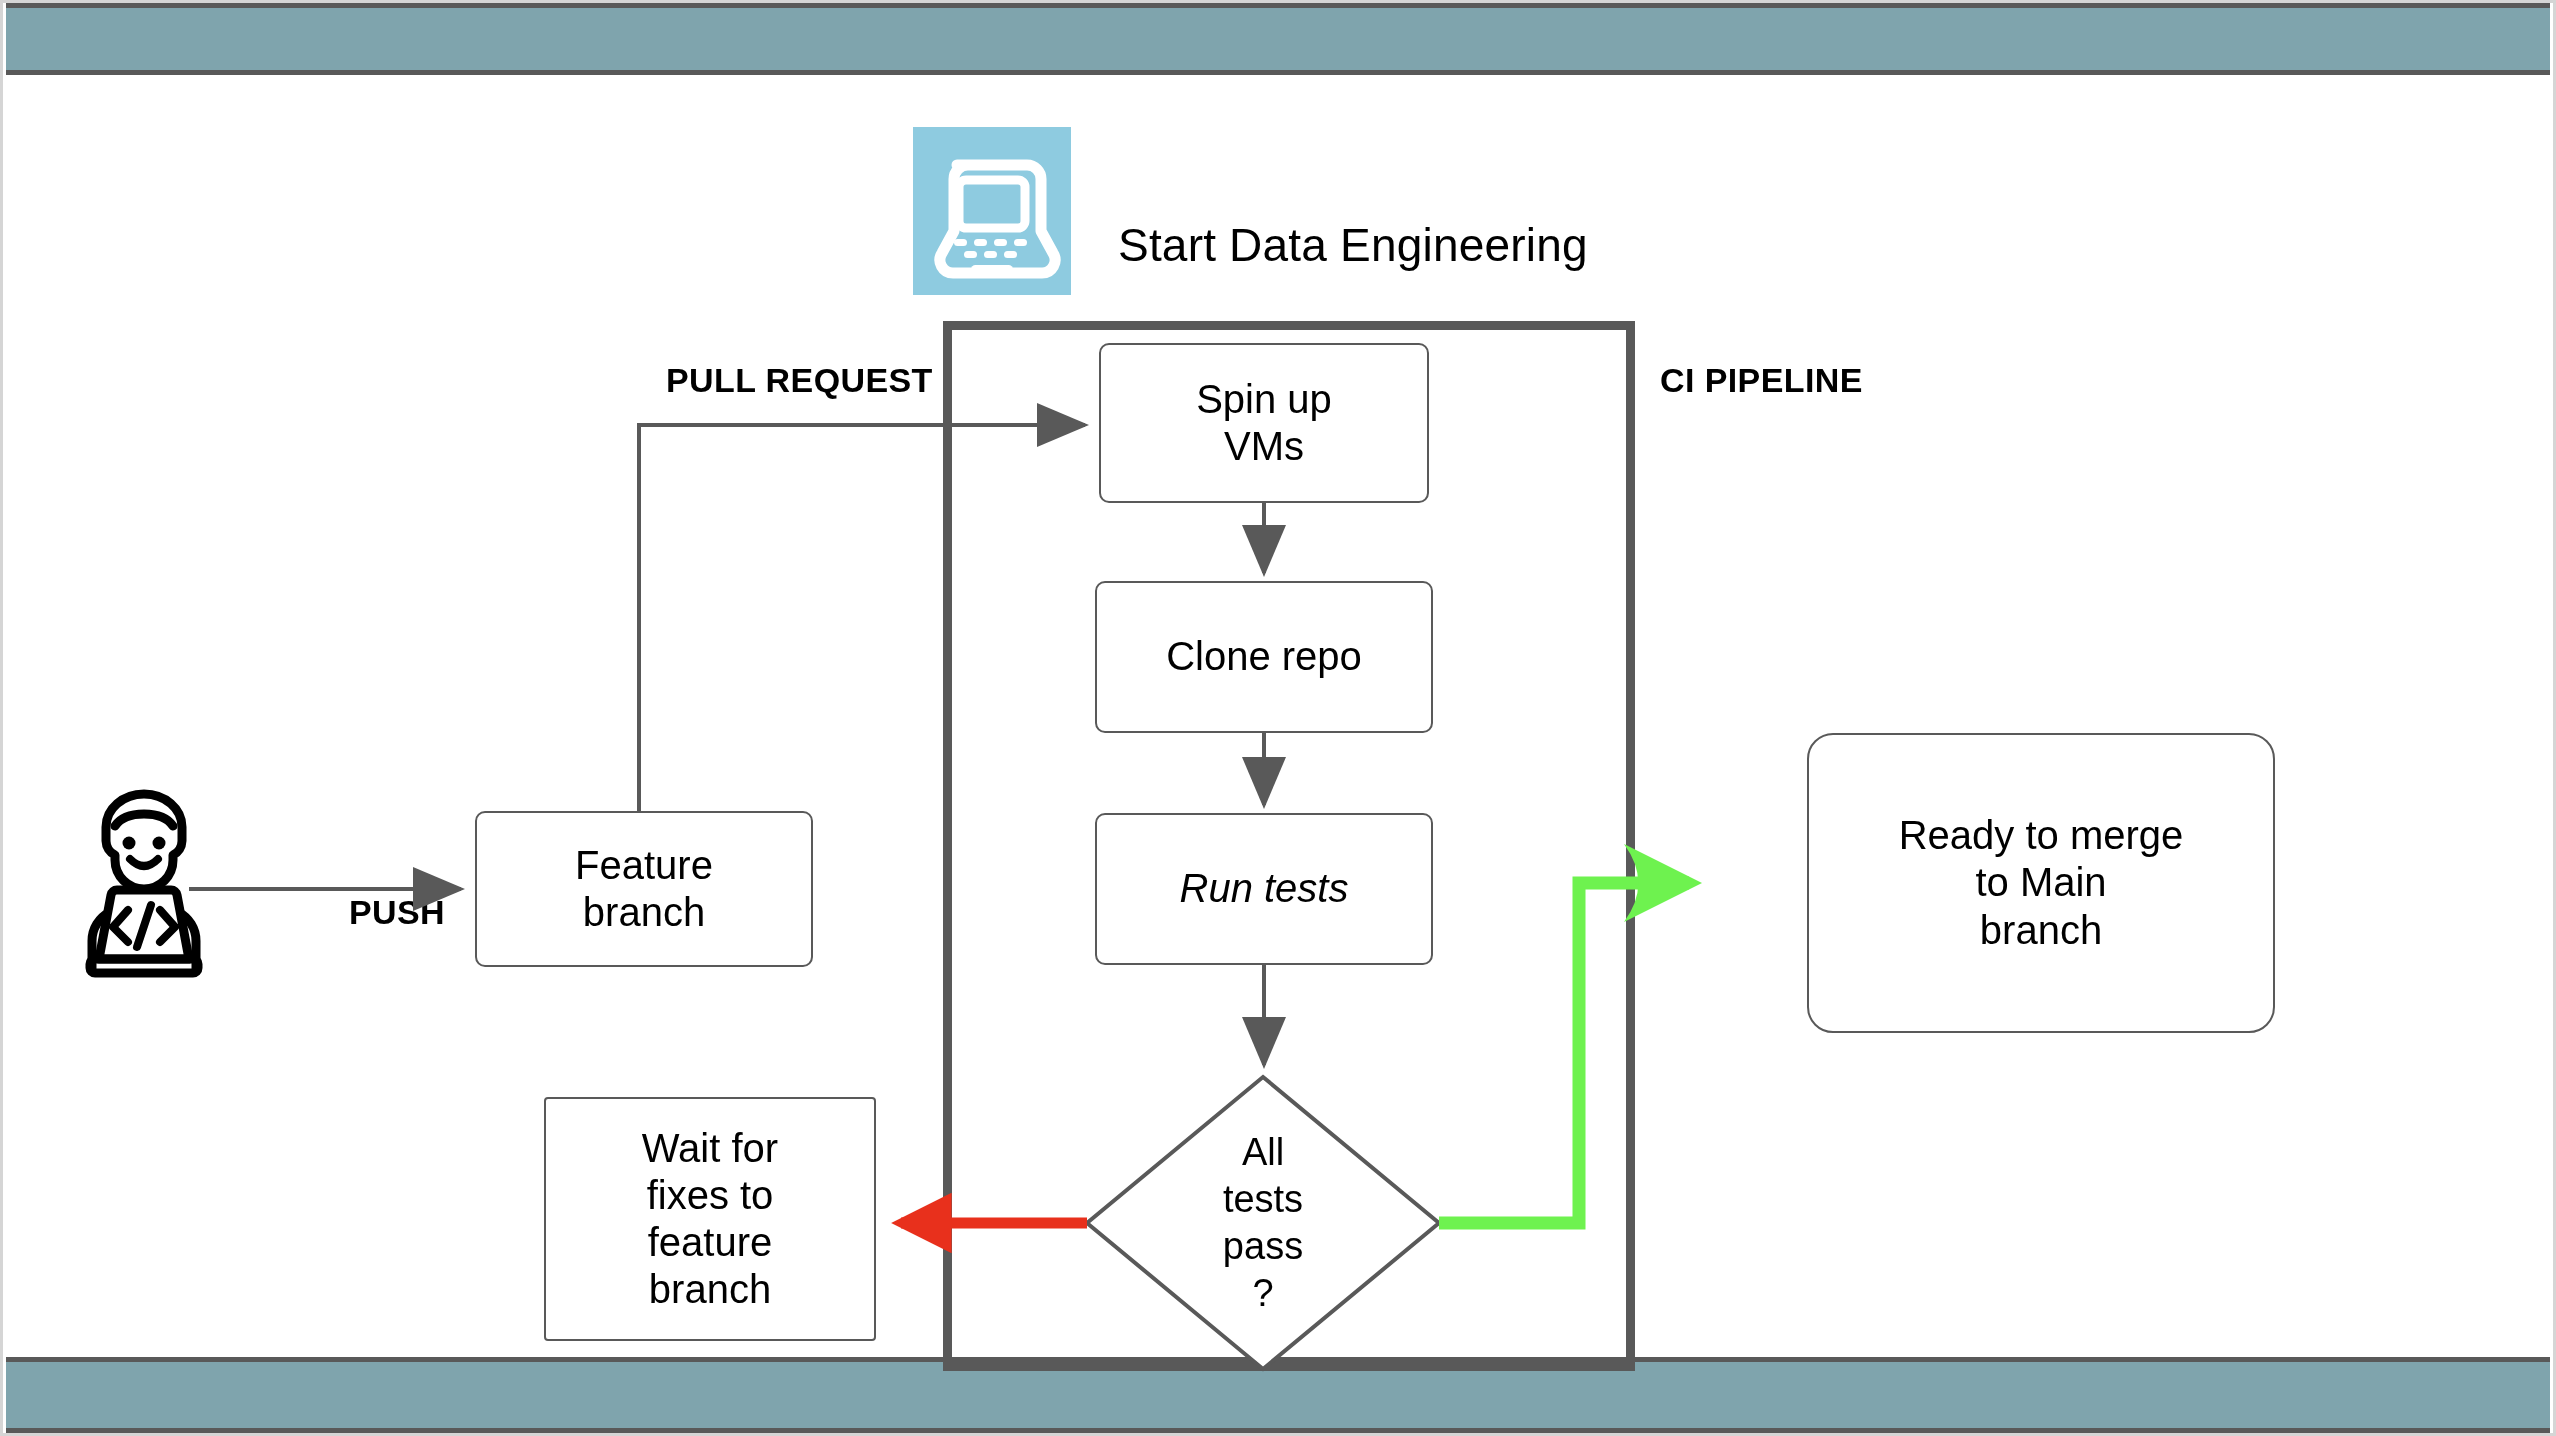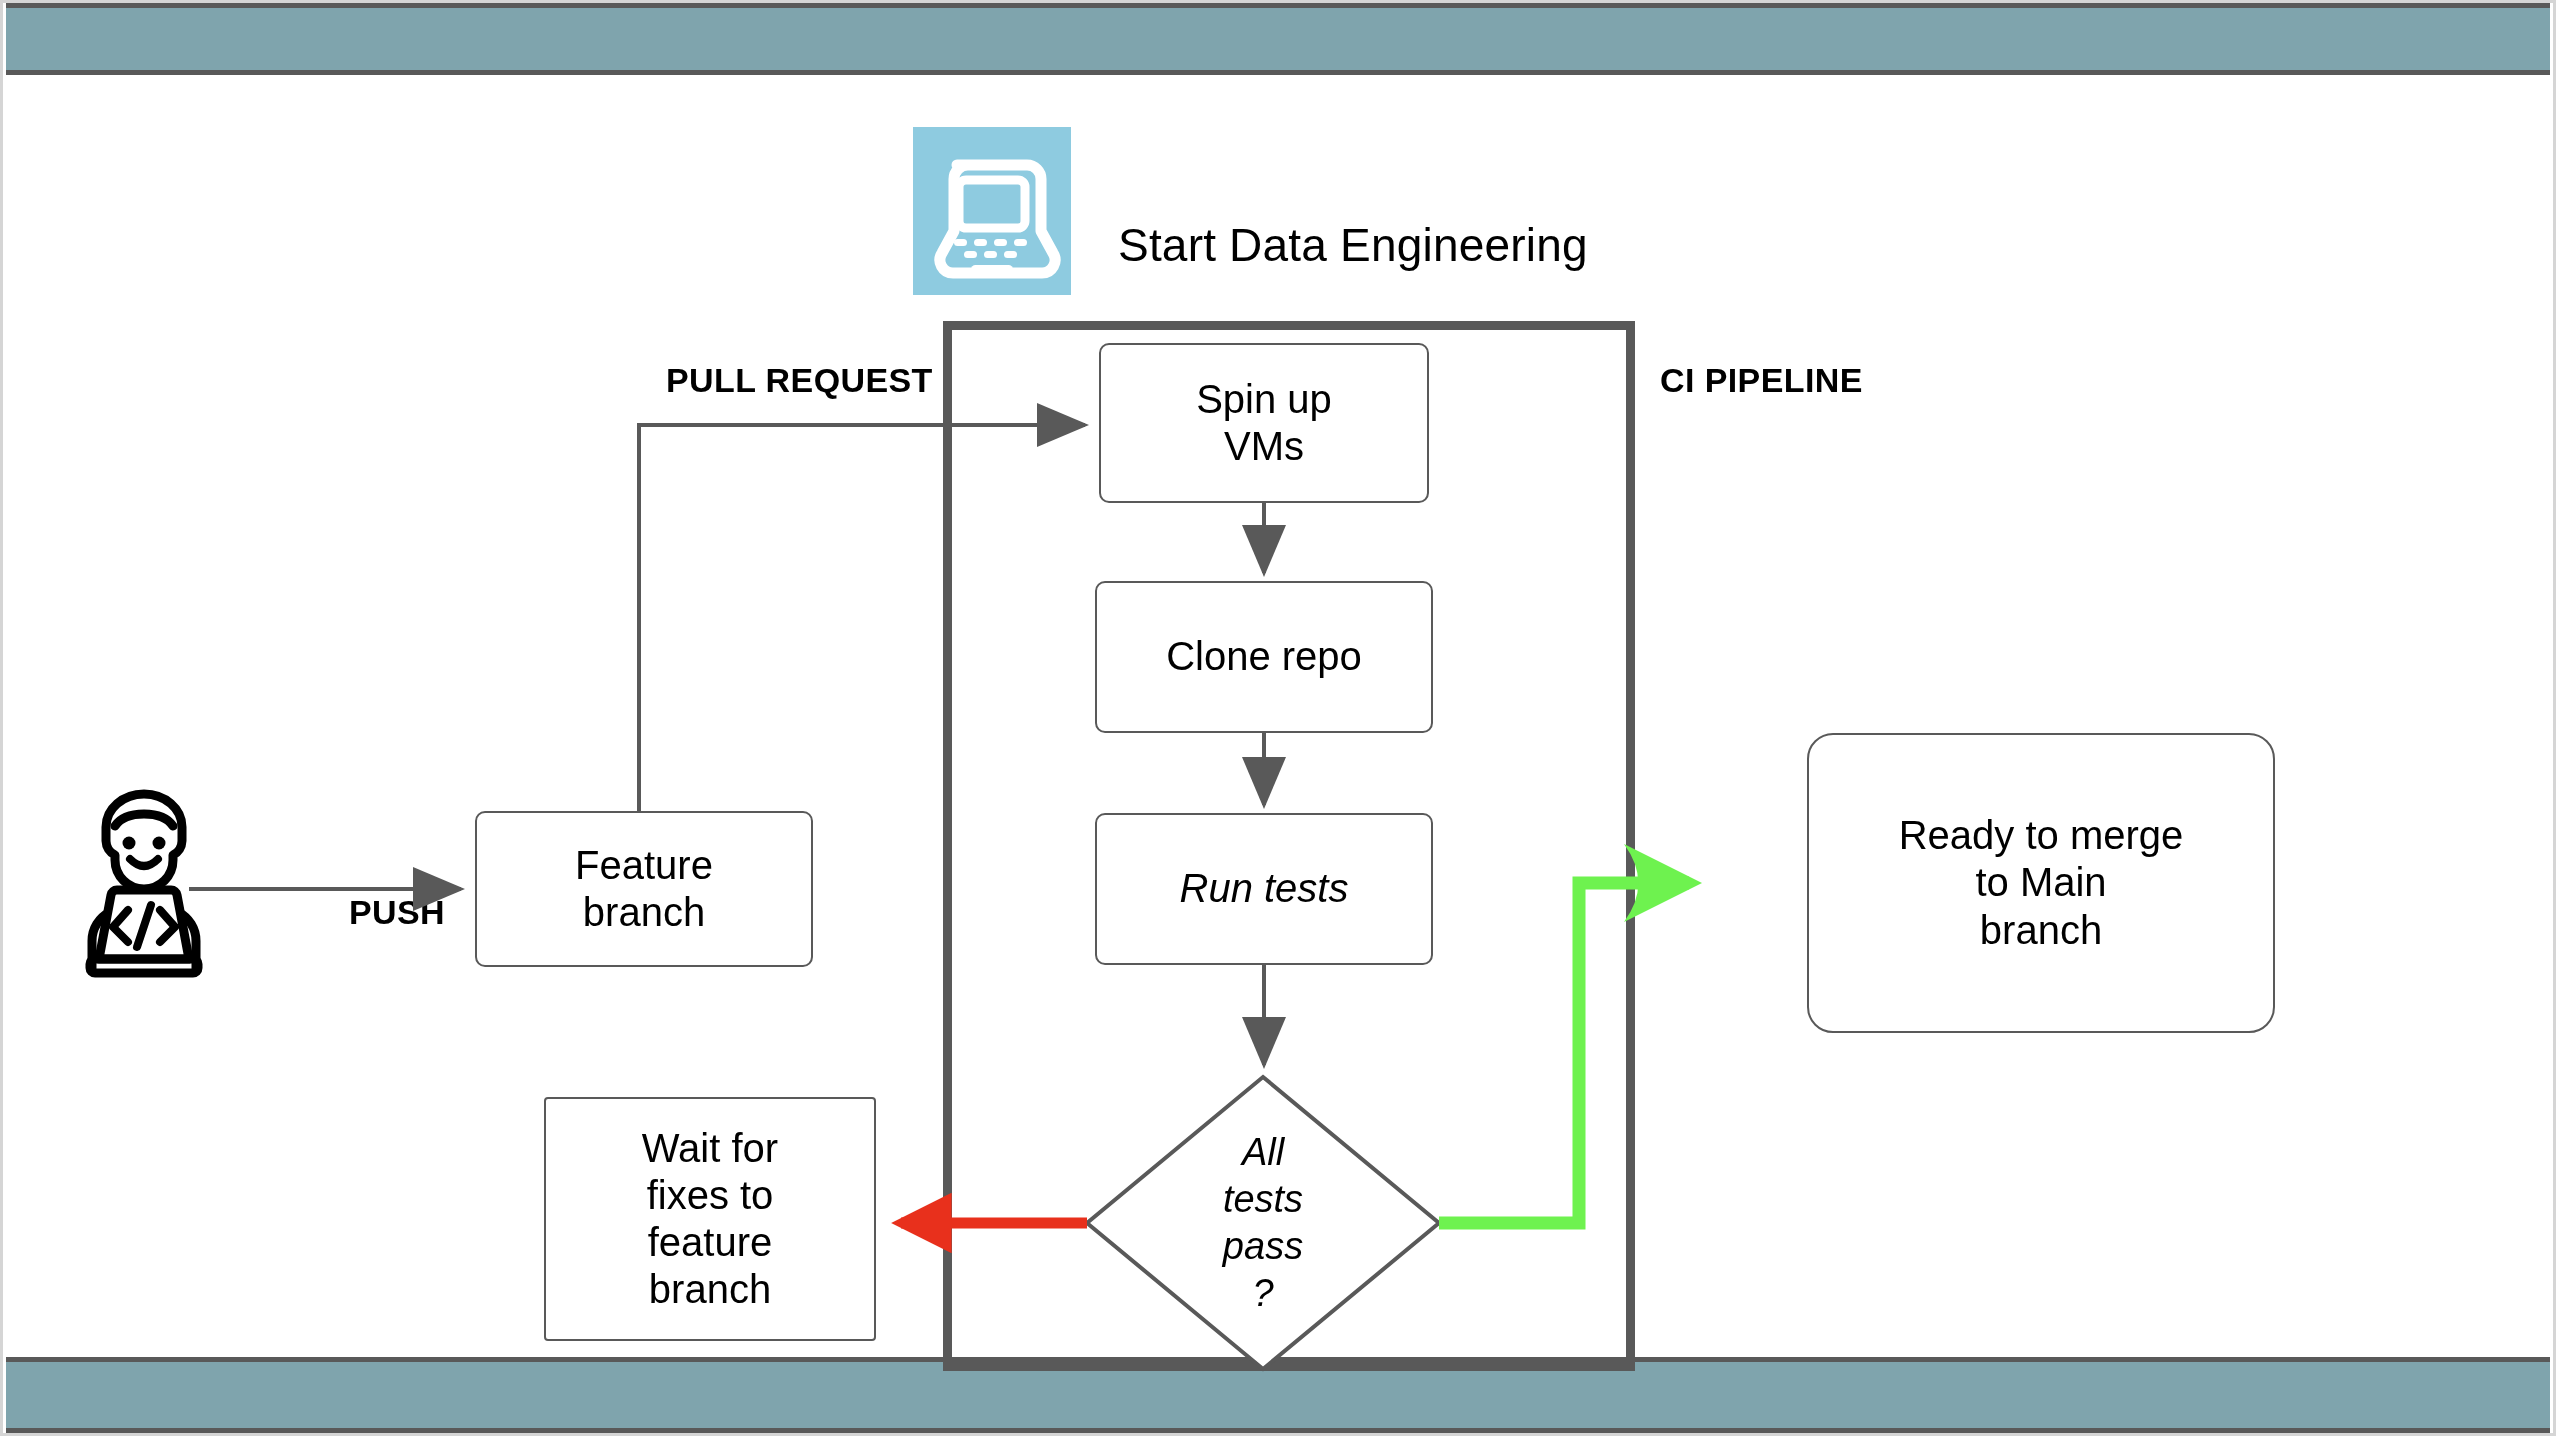--- a/index.html
+++ b/index.html
@@ -119,21 +119,20 @@
     inset: 0;
     display: flex;
     flex-direction: column;
     align-items: center;
     justify-content: center;
     font-size: 38px;
     line-height: 1.24;
     color: #000000;
     white-space: pre-line;
     text-align: center;
-    font-style: italic;
   }
 
   
   #wires {
     position: absolute;
     left: 0;
     top: 0;
     width: 2556px;
     height: 1436px;
     pointer-events: none;

